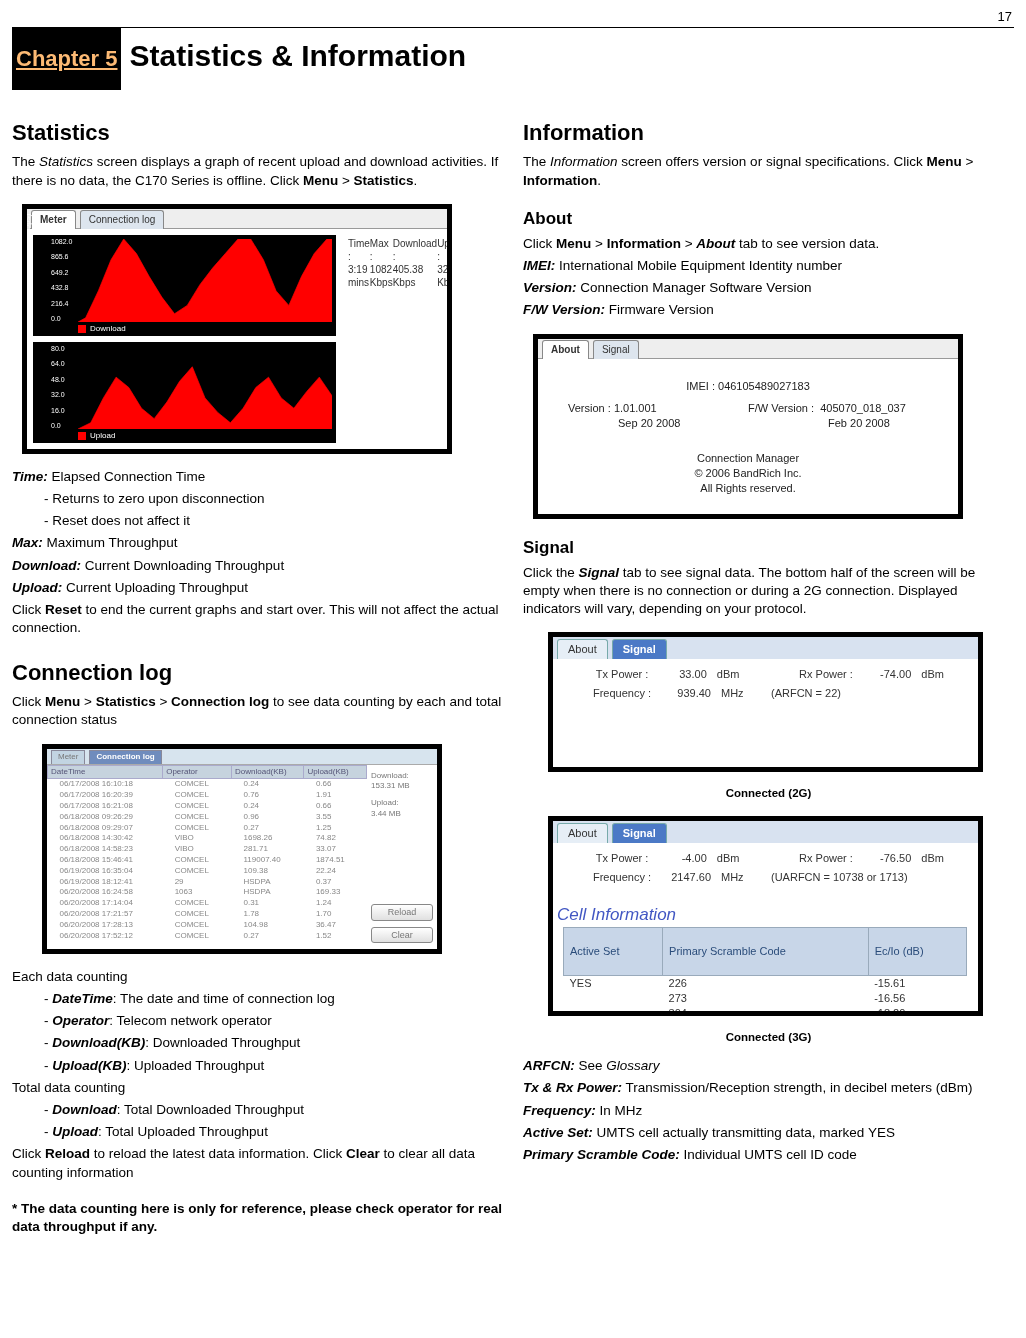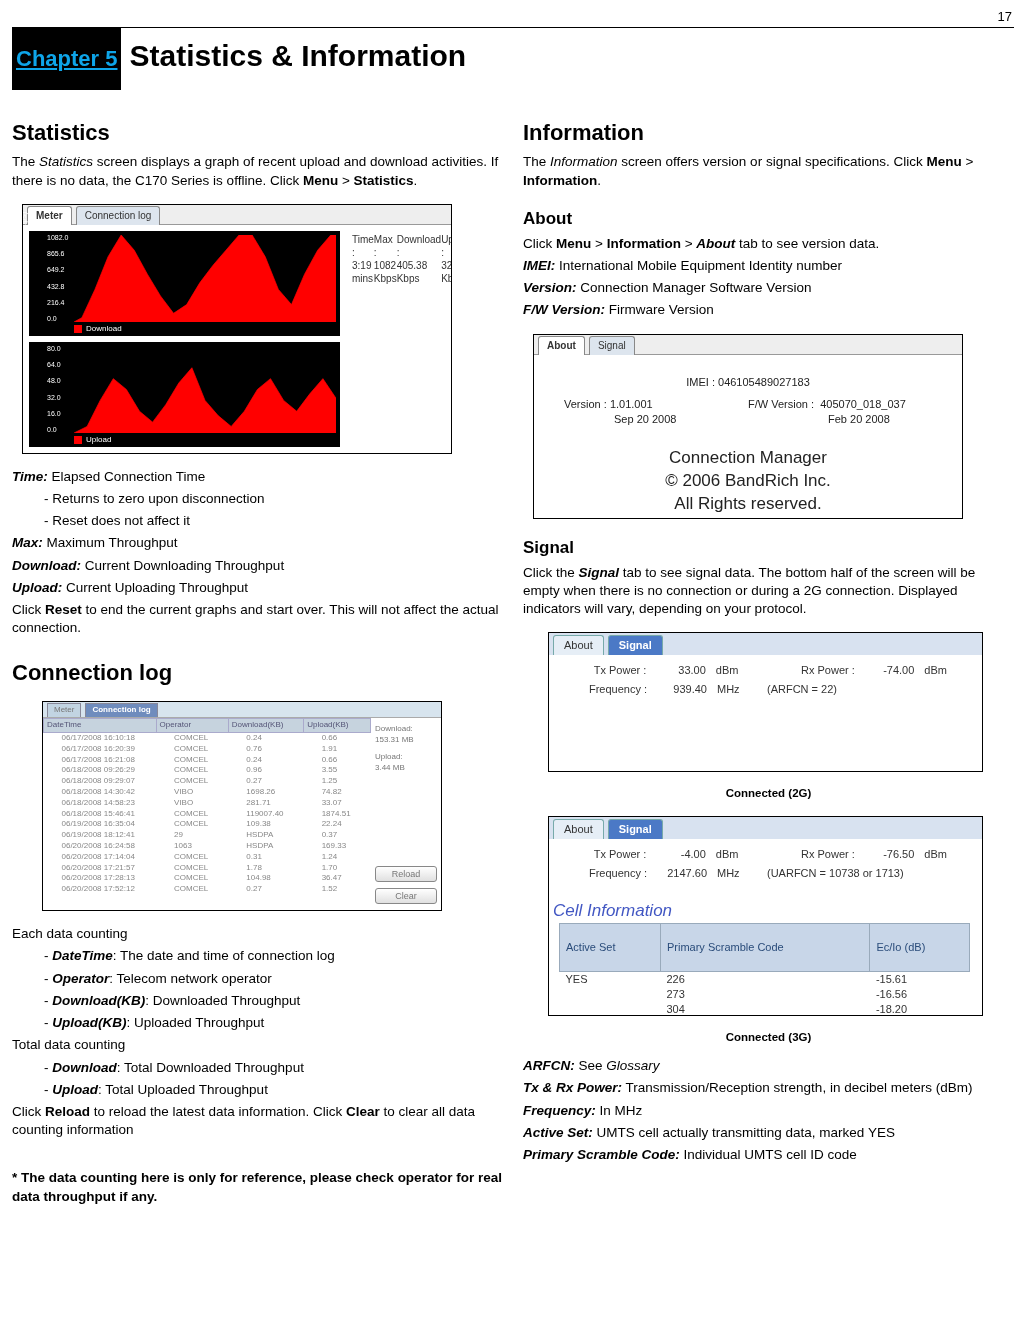--- a/index.html
+++ b/index.html
@@ -31,21 +31,21 @@
       border-top: 1px solid #000;
     }
     .chapter-line {
       margin-top: 18px;
       display: flex;
       align-items: baseline;
       gap: 8px;
     }
     .chapter-badge {
       background: #000;
-      color: #0ea5e9;
+      color: #fdba74;
       font-weight: bold;
       text-decoration: underline;
       font-size: 22px;
       padding: 16px 4px;
     }
     .chapter-title {
       font-size: 30px;
       font-weight: bold;
     }
     .columns {
@@ -69,21 +69,21 @@
       margin: 18px 0 4px 0;
     }
     p { margin: 4px 0; }
     .indent { margin-left: 32px; }
     .bi { font-style: italic; font-weight: bold; }
     .b { font-weight: bold; }
 
     
     .figure {
       background: #fff;
-      border: 1px solid #000000;
+      border: 5px solid #000000;
       margin: 14px 0;
       font-size: 11px;
       color: #333;
     }
     .fig-meter {
       width: 430px;
       height: 250px;
       margin-left: 10px;
       margin-right: auto;
       padding: 0;
@@ -195,35 +195,35 @@
       font-size: 9px;
       color: #777;
       filter: blur(0.4px);
     }
     .fig-connlog .log-tabs { height:16px; background:#d7e4ee; display:flex; align-items:flex-end; border-bottom:1px solid #aaa;}
     .fig-connlog .log-tab { background:#c2d4e2; border:1px solid #889; border-bottom:none; padding:1px 6px; margin-left:4px; font-size:8px;}
     .fig-connlog .log-tab.active { background:#6f8cbd; color:#fff; font-weight:bold; }
     .fig-connlog .log-body { display:flex; height: calc(100% - 16px);}
     .fig-connlog table { border-collapse: collapse; width: 100%; font-size:8px; }
     .fig-connlog th { background: #c6d3de; border:1px solid #aac; padding:1px 3px; text-align:left; font-weight:normal; color:#557;}
-    .fig-connlog td { padding: 0 18px; color:#888; }
+    .fig-connlog td { padding: 0 12px; color:#888; }
     .fig-connlog .log-side { width:70px; padding:6px 4px; display:flex; flex-direction:column; font-size:8px;}
     .sm-btn { border:1px solid #888; border-radius:3px; padding:1px 6px; background:linear-gradient(#fff,#e0e0e0); margin-top:6px; text-align:center; font-size:9px;}
 
     
     .fig-about {
       margin-left: 10px;
       width: 430px;
       height: 185px;
       overflow: hidden;
     }
     .fig-about .inner { padding: 20px 30px; font-size: 11px; color:#222; }
     .fig-about .row { display:flex; margin-top:8px;}
     .fig-about .grp { flex:1; }
-    .copyright { margin-top: 20px; text-align:center; font-size:17px;}
+    .copyright { margin-top: 20px; text-align:center; font-size:11px;}
 
     
     .fig-signal {
       margin-left: 25px;
       width: 435px;
       font-size: 11px;
       overflow: hidden;
     }
     .fig-signal.twoG { height: 140px; }
     .fig-signal.threeG { height: 200px; }
@@ -336,20 +336,23 @@
 
       <p><span class="bi">Time:</span><span> Elapsed Connection Time</span></p>
       <p class="indent">- Returns to zero upon disconnection</p>
       <p class="indent">- Reset does not affect it</p>
       <p><span class="bi">Max:</span><span> Maximum Throughput</span></p>
       <p><span class="bi">Download:</span><span> Current Downloading Throughput</span></p>
       <p><span class="bi">Upload:</span><span> Current Uploading Throughput</span></p>
       <p><span>Click </span><span class="b">Reset</span><span> to end the current graphs and start over. This will not affect the actual connection.</span></p>
 
       <h2 style="margin-top:20px">Connection log</h2>
+      <p>
+        <span>Click </span><span class="b">Menu</span><span> &gt; </span><span class="b">Statistics</span><span> &gt; </span><span class="b">Connection log</span><span> to see data counting by each and total connection status</span>
+      </p>
 
       <div class="figure fig-connlog">
         <div class="log-tabs">
           <div class="log-tab">Meter</div>
           <div class="log-tab active">Connection log</div>
         </div>
         <div class="log-body">
           <div style="flex:1; overflow:hidden;">
             <table>
               <thead>
@@ -472,21 +475,21 @@
       <p class="indent">- <span class="bi">Operator</span><span>: Telecom network operator</span></p>
       <p class="indent">- <span class="bi">Download(KB)</span><span>: Downloaded Throughput</span></p>
       <p class="indent">- <span class="bi">Upload(KB)</span><span>: Uploaded Throughput</span></p>
 
       <p>Total data counting</p>
       <p class="indent">- <span class="bi">Download</span><span>: Total Downloaded Throughput</span></p>
       <p class="indent">- <span class="bi">Upload</span><span>: Total Uploaded Throughput</span></p>
 
       <p><span>Click </span><span class="b">Reload</span><span> to reload the latest data information.   Click </span><span class="b">Clear</span><span> to clear all data counting information</span></p>
 
-      <p class="b" style="margin-top:30px">* The data counting here is only for reference, please check operator for real data throughput if any.</p>
+      <p class="b" style="margin-top:18px">* The data counting here is only for reference, please check operator for real data throughput if any.</p>
     </div>
 
     <div class="col">
       <h2>Information</h2>
       <p>
         <span>The </span><em>Information</em><span> screen offers version or signal specifications. Click </span><span class="b">Menu</span><span> &gt; </span><span class="b">Information</span><span>.</span>
       </p>
 
       <h3>About</h3>
       <p>

